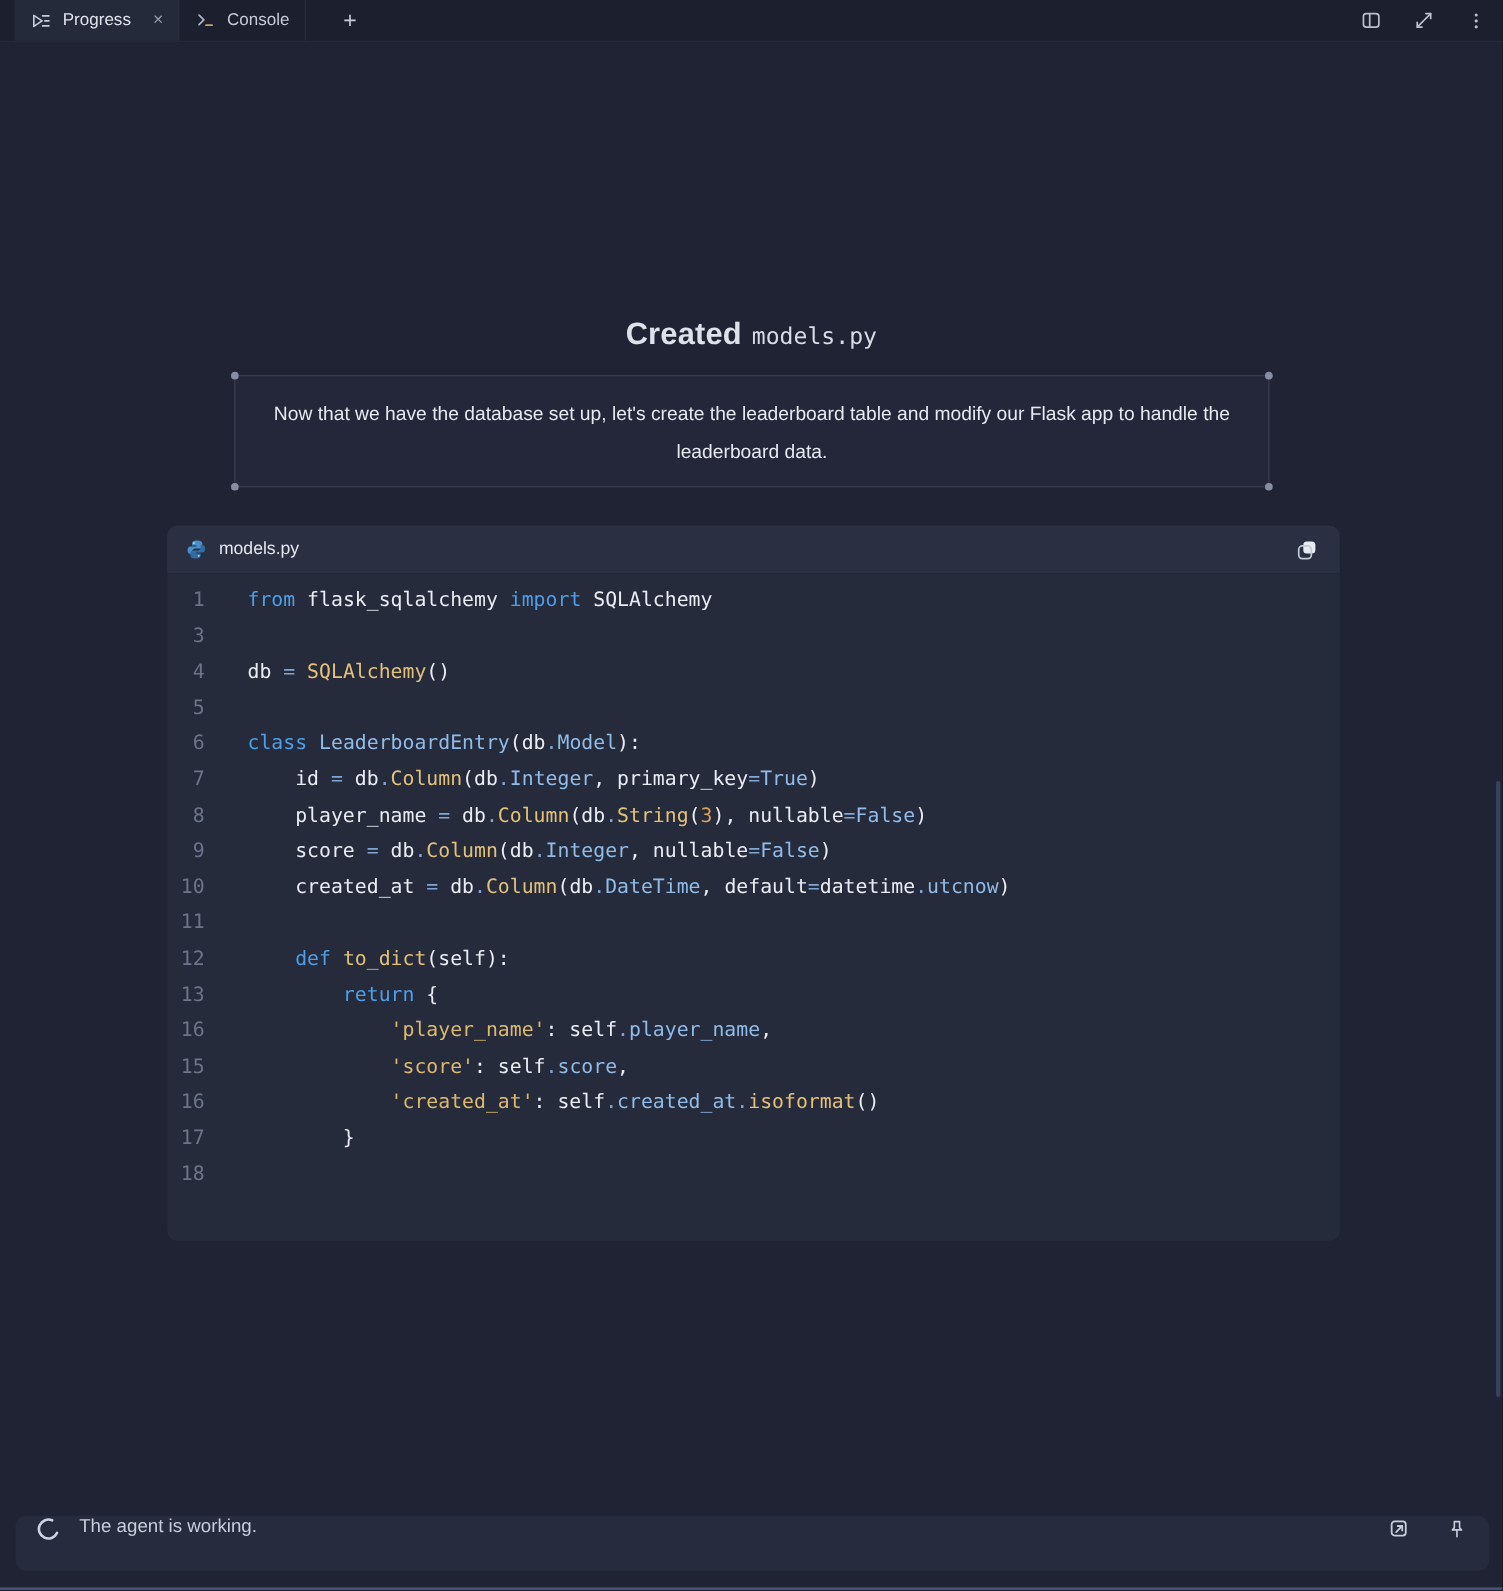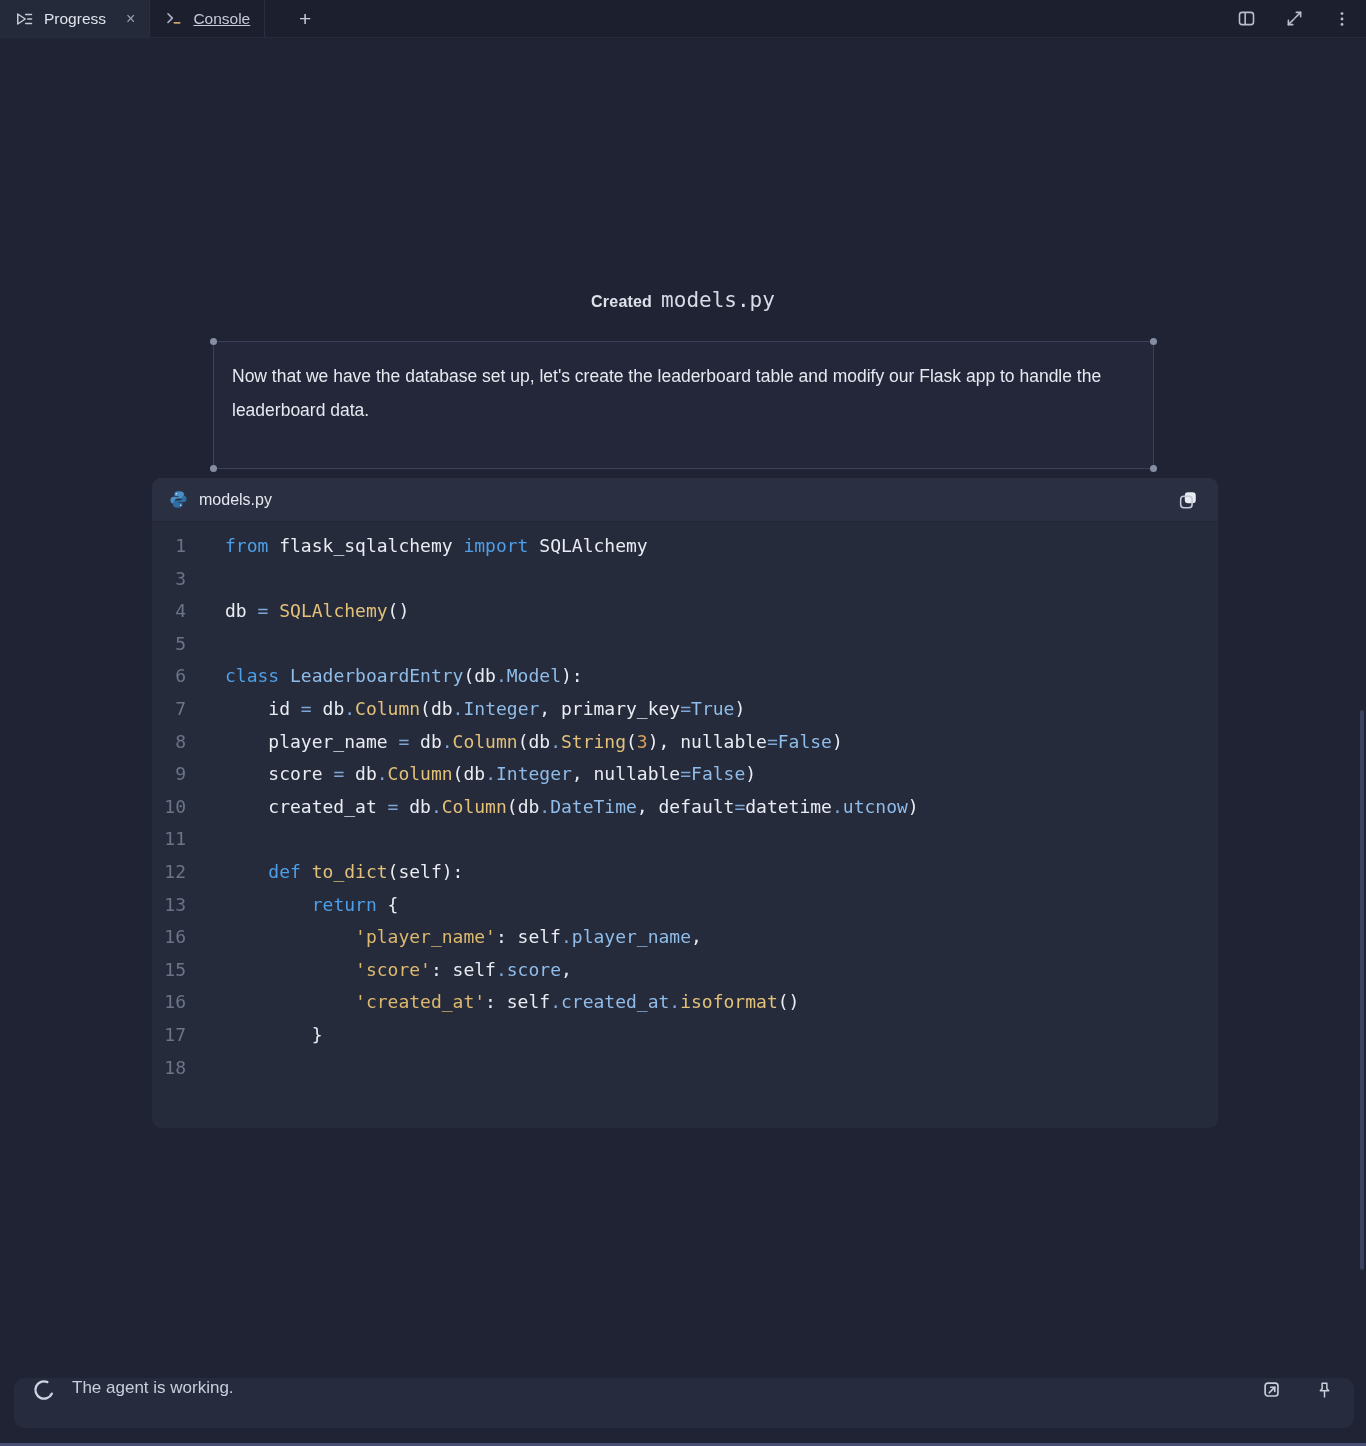--- a/index.html
+++ b/index.html
@@ -8,42 +8,42 @@
     --page-bg:#1F2333; --tabbar-bg:#1B1F2E; --tab-active-bg:#252A3B;
     --card-bg:#262B3C; --card-header-bg:#2A2F41; --note-bg:#232739;
     --note-border:#3B4156; --icon-color:#C2C8D6; --text-dim:#C9CEDC;
   }
   html,body{margin:0;padding:0;background:#14181f;}
   #app{position:relative;width:1366px;height:1446px;background:var(--page-bg);
        overflow:hidden;font-family:"Liberation Sans",sans-serif;}
 
   
   .tabbar{position:absolute;top:0;left:0;right:0;height:37px;background:var(--tabbar-bg);
-          border-bottom:1px solid #272C3D;display:flex;align-items:stretch;}
+          border-bottom:1px solid #272C3D;display:flex;align-items:stretch;padding-left:13px;}
   .tab{display:flex;align-items:center;gap:10px;padding:0 14px;border-right:1px solid #2A2F41;cursor:default;}
   .tab.active{background:var(--tab-active-bg);}
   .tab-label{font-size:15.5px;color:#DFE3EC;}
-  .tab.inactive .tab-label{color:#C6CBD8;text-decoration:underline;}
+  .tab.inactive .tab-label{color:#C6CBD8;}
   .tab-close{margin-left:10px;font-size:16px;color:#98A0B2;line-height:1;}
   .tab-add{display:flex;align-items:center;justify-content:center;width:52px;
            font-size:21px;color:#C6CBD8;border-right:none;}
   .window-controls{position:absolute;right:12px;top:0;height:37px;display:flex;
                    align-items:center;gap:24px;}
   .wc-btn{display:flex;align-items:center;justify-content:center;width:24px;height:24px;}
   svg{display:block;}
 
   
   .creation-title{position:absolute;top:288px;left:0;right:0;text-align:center;color:#DDE1EA;}
-  .creation-action{font-size:16px;font-weight:bold;letter-spacing:.2px;}
+  .creation-action{font-size:28px;font-weight:bold;letter-spacing:.2px;}
   .creation-file{font-family:"DejaVu Sans Mono",monospace;font-size:21px;color:#D7DCE6;margin-left:9px;}
 
   
-  .note-box{position:absolute;left:213px;top:341px;width:941px;height:128px;box-sizing:border-box;
+  .note-box{position:absolute;left:213px;top:341px;width:941px;height:102px;box-sizing:border-box;
             border:1px solid var(--note-border);background:var(--note-bg);
-            padding:17px 18px;font-size:17.5px;line-height:34px;color:#E6E9F0;}
+            padding:17px 18px;font-size:17.5px;line-height:34px;color:#E6E9F0;text-align:center;}
   .handle{position:absolute;width:7px;height:7px;border-radius:50%;background:#878EA3;}
   .handle.tl{left:-4px;top:-4px;} .handle.tr{right:-4px;top:-4px;}
   .handle.bl{left:-4px;bottom:-4px;} .handle.br{right:-4px;bottom:-4px;}
 
   
   .code-card{position:absolute;left:152px;top:478px;width:1066px;height:650px;
              background:var(--card-bg);border-radius:9px;}
   .code-header{height:44px;display:flex;align-items:center;padding:0 16px;
                background:var(--card-header-bg);border-radius:9px 9px 0 0;
                border-bottom:1px solid #222636;box-sizing:border-box;}

